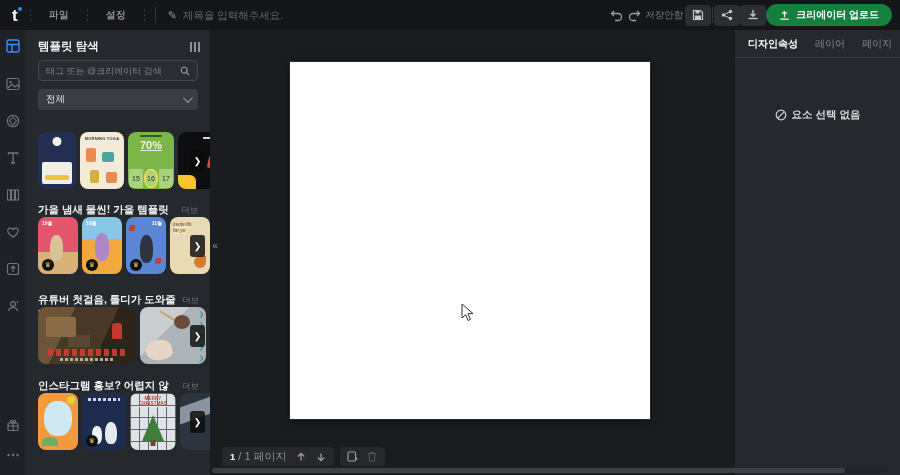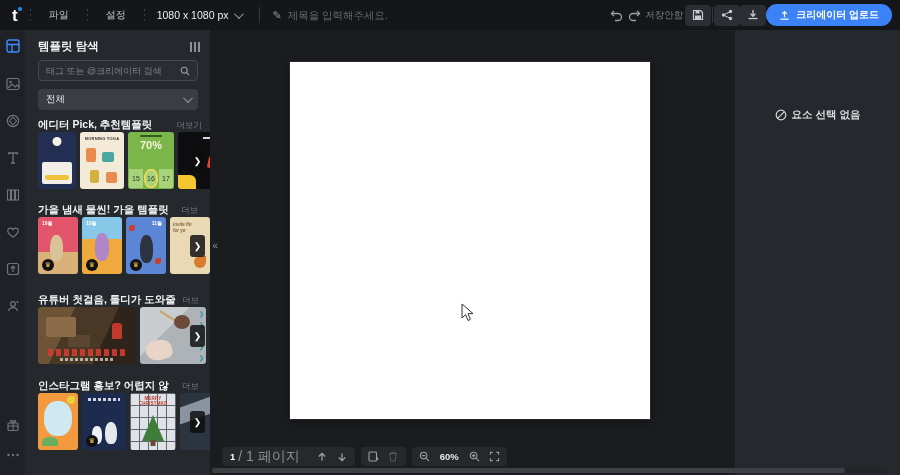--- a/index.html
+++ b/index.html
@@ -16,21 +16,21 @@
   .size-select { display:flex; align-items:center; gap:6px; font-size:10.5px; color:#eceef0; padding:0 10px; height:30px; }
   .chev { width:7px; height:7px; border-right:1.4px solid #9aa0a6; border-bottom:1.4px solid #9aa0a6; transform:rotate(45deg) translateY(-2px); }
   .tb-sep { width:1px; height:16px; background:#33373c; margin:0 8px; }
   .pencil { color:#8b9096; font-size:11px; margin:0 6px 0 4px; }
   .title-input { flex:1; min-width:40px; background:transparent; border:none; outline:none; color:#e8eaed; font-size:10.5px; font-family:inherit; }
   .title-input::placeholder { color:#646a72; }
   .tb-right { display:flex; align-items:center; gap:0; margin-right:8px; }
   .icon-plain { width:18px; height:18px; display:flex; align-items:center; justify-content:center; color:#9aa0a6; }
   .save-status { font-size:9.5px; color:#787e86; margin:0 2px; }
   .icon-btn { width:26px; height:21px; background:#2b2e33; border-radius:4px; display:flex; align-items:center; justify-content:center; color:#c7cbd0; }
-  .upload-btn { display:flex; align-items:center; gap:6px; height:22px; padding:0 13px; background:#3b82f6; border-radius:11px; color:#fff; font-size:10px; font-weight:bold; }
+  .upload-btn { display:flex; align-items:center; gap:6px; height:22px; padding:0 13px; background:#15803d; border-radius:11px; color:#fff; font-size:10px; font-weight:bold; }
 
   
   .rail { position:absolute; left:0; top:30px; width:25px; height:445px; background:#1e2125; z-index:2; }
   .rail-btn { position:absolute; left:0; width:25px; height:26px; display:flex; align-items:center; justify-content:center; color:#70767d; font-size:12px; }
   .rail-btn.active { color:#3f8cff; }
   .rail svg { display:block; }
 
   
   .panel { position:absolute; left:25px; top:30px; width:185px; height:445px; background:#25282c; z-index:2; overflow:hidden; }
   .p-header { position:absolute; top:9px; left:13px; right:10px; display:flex; justify-content:space-between; align-items:center; }
@@ -38,21 +38,21 @@
   .bars-icon { display:flex; gap:2px; }
   .bars-icon i { width:2px; height:10px; background:#8b9096; }
   .search { position:absolute; top:30px; left:13px; width:160px; height:21px; background:#2a2d31; border:1px solid #45494f; border-radius:4px; display:flex; align-items:center; padding:0 7px; }
   .search input { flex:1; background:transparent; border:none; outline:none; color:#cfd3d8; font-size:9px; font-family:inherit; }
   .search input::placeholder { color:#7b818a; }
   .select { position:absolute; top:59px; left:13px; width:160px; height:21px; background:#3a3d42; border-radius:4px; display:flex; align-items:center; justify-content:space-between; padding:0 8px; font-size:9.5px; color:#e8eaec; }
   .sec-head { position:absolute; left:13px; right:8px; display:flex; justify-content:space-between; align-items:baseline; }
   .sec-title { font-size:10.5px; font-weight:bold; color:#f0f2f4; }
   .more { font-size:8.5px; color:#767c84; }
   .sec-row { position:absolute; left:13px; right:0; height:57px; display:flex; gap:4px; overflow:hidden; }
-  .thumb { position:relative; flex:none; height:57px; border-radius:3px; overflow:hidden; }
+  .thumb { position:relative; flex:none; height:57px; border-radius:8px; overflow:hidden;text-decoration:underline; }
   .next-btn { position:absolute; right:5px; top:50%; transform:translateY(-50%); width:15px; height:22px; border-radius:3px; background:rgba(12,12,14,.82); color:#fff; font-size:9px; display:flex; align-items:center; justify-content:center; z-index:4; }
   .crown { position:absolute; left:4px; bottom:3px; width:12px; height:12px; border-radius:50%; background:#101114; color:#f5c84c; font-size:7px; line-height:12px; text-align:center; }
 
   
   .s1h{top:88px;} .s1r{top:102px;} .s2h{top:173px;} .s2r{top:187px;}
   .s3h{top:263px;} .s3r{top:277px;} .s4h{top:349px;} .s4r{top:363px;}
 
   
   .t-s1a { width:38px; background:#232f52; }
   .t-s1a .moon { position:absolute; top:5px; left:50%; transform:translateX(-50%); width:9px; height:9px; border-radius:50%; background:#f4f1e6; }
@@ -112,21 +112,21 @@
   .t-s4d { width:40px; background:#2c3440; }
   .t-s4d .diag { position:absolute; left:-6px; top:10px; width:40px; height:16px; background:#8a93a0; transform:rotate(-20deg); }
 
   
   .canvas-area { position:absolute; left:210px; top:30px; width:525px; height:445px; background:#1a1c1f; z-index:1; }
   .collapse-btn { position:absolute; left:-2px; top:200px; width:14px; height:30px; color:#8a9097; font-size:10px; display:flex; align-items:center; justify-content:center; }
   .canvas { position:absolute; left:80px; top:32px; width:360px; height:357px; background:#fff; box-shadow:0 0 0 1px rgba(255,255,255,.08), 0 2px 8px rgba(0,0,0,.45); }
   .bottombar { position:absolute; left:12px; top:417px; height:19px; display:flex; gap:6px; align-items:center; }
   .pill { height:19px; background:#26282c; border-radius:4px; display:flex; align-items:center; padding:0 4px; gap:3px; }
   .pg-cur { font-size:9.5px; font-weight:bold; color:#fff; margin-left:4px; }
-  .pg-tot { font-size:14px; color:#8b9096; margin-right:11px; }
+  .pg-tot { font-size:11px; color:#8b9096; margin-right:3px; }
   .bb-btn { width:17px; height:17px; display:flex; align-items:center; justify-content:center; color:#9aa0a6; }
   .bb-btn.dim { color:#53585e; }
   .zoom-val { font-size:9.5px; font-weight:bold; color:#e4e7ea; padding:0 4px; }
 
   
   .rightpanel { position:absolute; left:735px; top:30px; width:165px; height:445px; background:#25282c; z-index:2; }
   .rp-tabs { display:flex; align-items:center; height:28px; padding-left:13px; gap:17px; border-bottom:1px solid #33363b; }
   .rp-tab { font-size:10px; color:#868c93; }
   .rp-tab.active { color:#fff; font-weight:bold; }
   .rp-empty { position:absolute; top:46px; left:0; right:0; text-align:center; }
@@ -141,24 +141,20 @@
 </head>
 <body>
 
 <header class="topbar">
   <div class="logo"><span>t</span><i class="logo-dot"></i></div>
   <div class="dotsep" style="margin-left:12px"></div>
   <button class="tb-menu">파일</button>
   <div class="dotsep"></div>
   <button class="tb-menu">설정</button>
   <div class="dotsep"></div>
-  <button class="size-select">
-    <span>1080 x 1080 px</span>
-    <i class="chev"></i>
-  </button>
   <div class="tb-sep"></div>
   <span class="pencil">✎</span>
   <input class="title-input" placeholder="제목을 입력해주세요." style="">
   <div class="tb-right">
     <button class="icon-plain">
       <svg width="13" height="13" viewBox="0 0 13 13">
           <path d="M4 2 L1.5 4.5 L4 7" fill="none" stroke="#9aa0a6" stroke-width="1.3"></path>
           <path d="M1.5 4.5 H8 a3.5 3.5 0 0 1 0 7 H5" fill="none" stroke="#9aa0a6" stroke-width="1.3"></path>
         </svg>
     </button>
@@ -283,24 +279,20 @@
         <circle cx="5" cy="5" r="3.6" fill="none" stroke="#9aa0a6" stroke-width="1.3"></circle>
         <path d="M8 8 L11 11" stroke="#9aa0a6" stroke-width="1.3"></path>
       </svg>
   </div>
 
   <button class="select">
     <span>전체</span>
     <i class="chev"></i>
   </button>
 
-  <div class="sec-head s1h">
-    <span class="sec-title">에디터 Pick, 추천템플릿</span>
-    <button class="more">더보기</button>
-  </div>
   <div class="sec-row s1r">
     <div class="thumb t-s1a">
         <i class="moon"></i>
         <i class="card"></i>
         <i class="btn"></i>
       </div>
     <div class="thumb t-s1b">
       <div class="yoga-title">MORNING YOGA</div>
       <i class="fig" style="left:6px;top:16px;width:10px;height:14px;background:#e98a4e"></i>
       <i class="fig" style="left:22px;top:20px;width:12px;height:10px;background:#4aa6a0"></i>
@@ -432,44 +424,29 @@
             <rect x="1" y="1" width="7.5" height="9" rx="1" fill="none" stroke="currentColor" stroke-width="1.1"></rect>
             <path d="M8.2 7.8 h2.3 M9.35 6.6 v2.3" stroke="currentColor" stroke-width="1.1"></path>
           </svg>
       </button>
       <button class="bb-btn dim">
         <svg width="10" height="11" viewBox="0 0 10 11">
             <path d="M1 2.5 h8 M3.5 2.5 V1.3 h3 V2.5 M2 2.5 L2.6 10 h4.8 L8 2.5" fill="none" stroke="currentColor" stroke-width="1"></path>
           </svg>
       </button>
     </div>
-    <div class="pill">
-      <button class="bb-btn">
-        <svg width="11" height="11" viewBox="0 0 12 12">
-            <circle cx="5" cy="5" r="3.6" fill="none" stroke="currentColor" stroke-width="1.2"></circle>
-            <path d="M8 8 L11 11 M3.2 5 h3.6" stroke="currentColor" stroke-width="1.2"></path>
-          </svg>
-      </button>
-      <span class="zoom-val">60%</span>
-      <button class="bb-btn">
-        <svg width="11" height="11" viewBox="0 0 12 12">
-            <circle cx="5" cy="5" r="3.6" fill="none" stroke="currentColor" stroke-width="1.2"></circle>
-            <path d="M8 8 L11 11 M3.2 5 h3.6 M5 3.2 v3.6" stroke="currentColor" stroke-width="1.2"></path>
-          </svg>
-      </button>
-      <button class="bb-btn">
-        <svg width="11" height="11" viewBox="0 0 12 12">
-            <path d="M1.5 4 V1.5 H4 M8 1.5 H10.5 V4 M10.5 8 V10.5 H8 M4 10.5 H1.5 V8" fill="none" stroke="currentColor" stroke-width="1.2"></path>
-          </svg>
-      </button>
-    </div>
   </div>
 </main>
 
 <aside class="rightpanel">
+  <div class="rp-tabs">
+    <button class="rp-tab active">디자인속성</button>
+    <button class="rp-tab">레이어</button>
+    <button class="rp-tab">페이지</button>
+  </div>
   <div class="rp-empty">
     <div class="rp-empty-title">
       <svg width="12" height="12" viewBox="0 0 12 12">
           <circle cx="6" cy="6" r="4.8" fill="none" stroke="#d6d9dc" stroke-width="1.2"></circle>
           <path d="M2.8 9.2 L9.2 2.8" stroke="#d6d9dc" stroke-width="1.2"></path>
         </svg>
       <span>요소 선택 없음</span>
     </div>
   </div>
 </aside>

